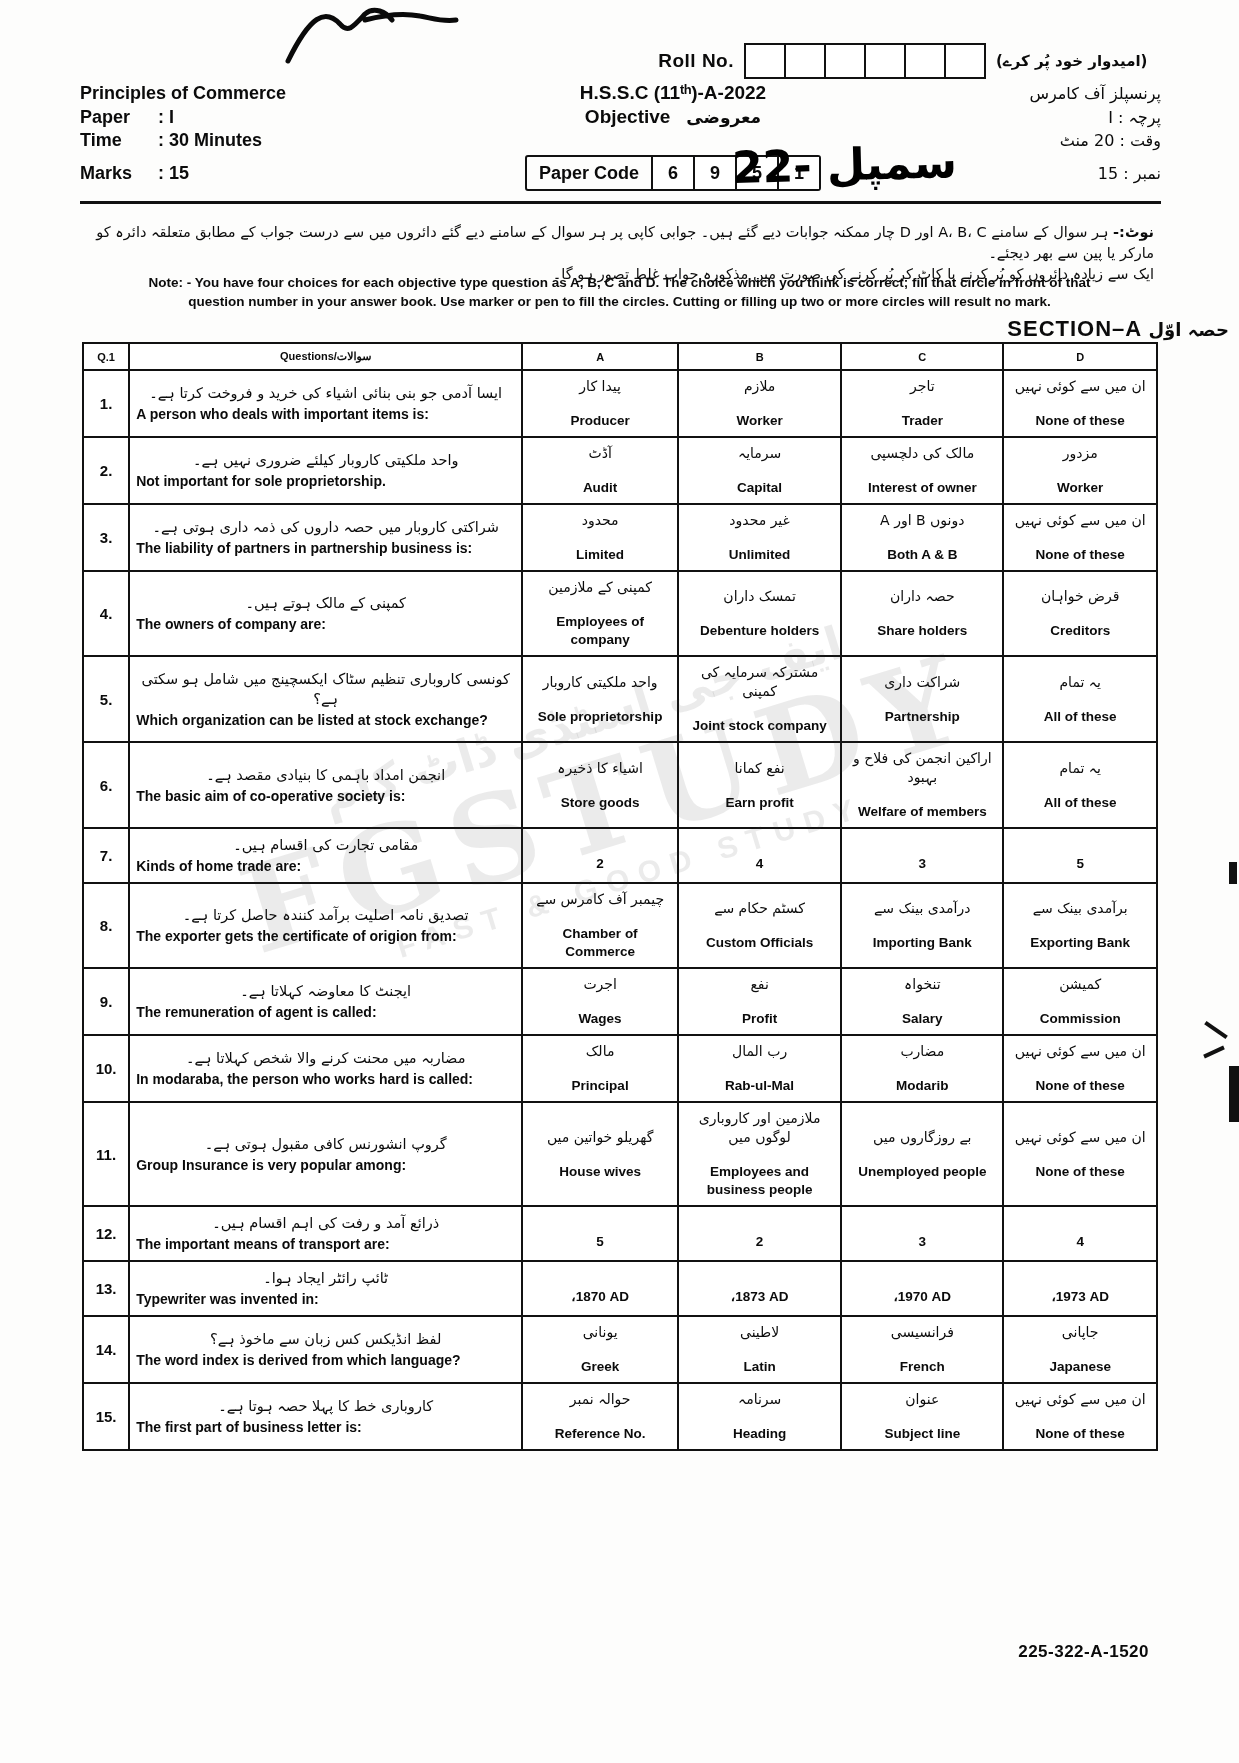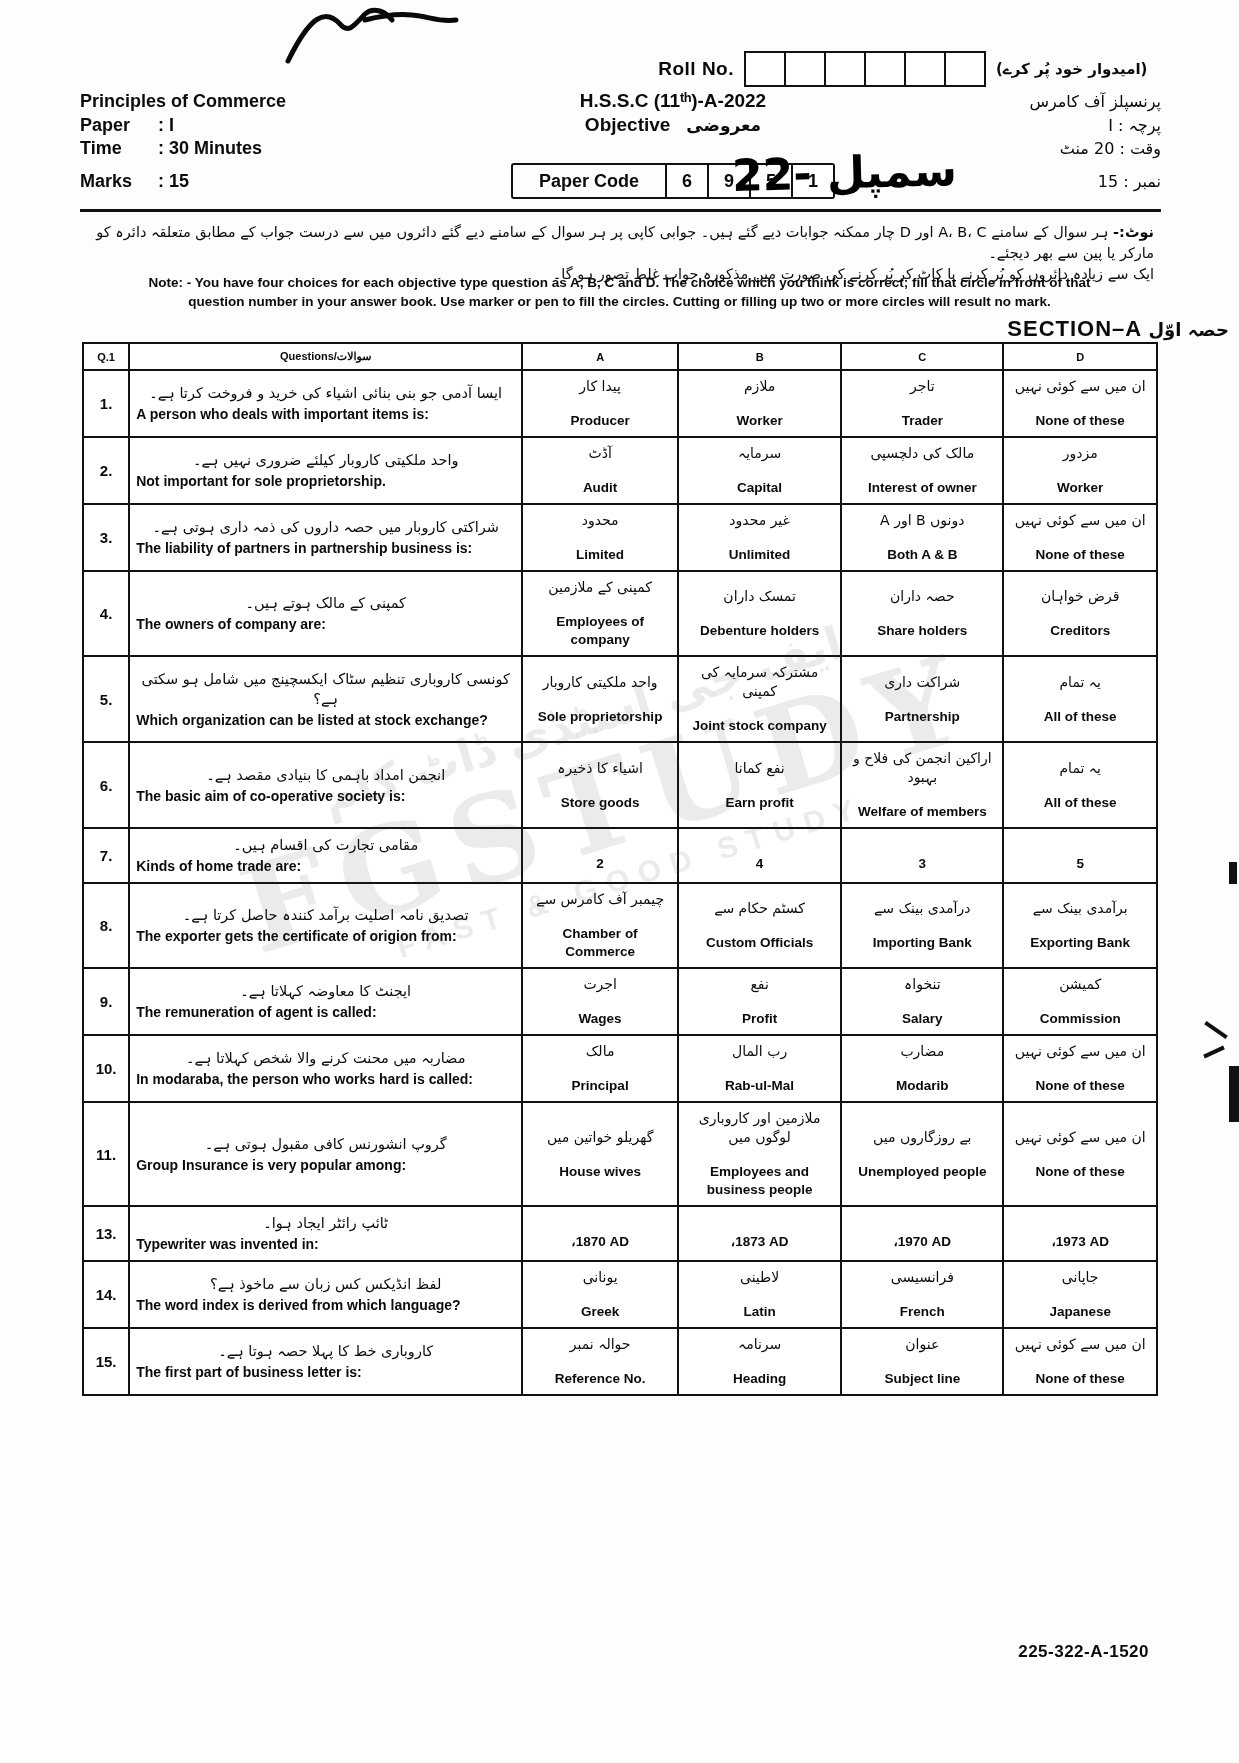--- a/index.html
+++ b/index.html
@@ -11,35 +11,35 @@
     position:relative;
     -webkit-font-smoothing:none;
   }
   .page{position:absolute;inset:0;}
   .en{font-family:"Liberation Sans",sans-serif;font-weight:bold;}
   .ur{font-family:"DejaVu Sans",sans-serif;direction:rtl;unicode-bidi:plaintext;}
 
   
   .hdr{position:absolute;left:80px;right:78px;top:28px;}
   .scrawl{position:absolute;left:190px;top:-22px;}
-  .rollno-row{display:flex;justify-content:flex-end;align-items:center;gap:10px;height:38px;margin-top:22px;}
+  .rollno-row{display:flex;justify-content:flex-end;align-items:center;gap:10px;height:38px;margin-top:14px;}
   .rollno-label{font-size:19px;font-weight:bold;letter-spacing:.5px;}
   .rollno-boxes{display:flex;}
   .rollno-cell{width:38px;height:32px;border:2px solid #111;border-right:none;background:#fff;}
   .rollno-cell:last-child{border-right:2px solid #111;}
   .cand-note{font-size:15px;min-width:165px;text-align:left;font-weight:bold;}
   .hrow{display:flex;align-items:baseline;margin-top:2px;}
   .hleft{width:330px;font-size:18px;font-weight:bold;}
   .hcenter{flex:1;text-align:center;font-size:19px;font-weight:bold;}
   .hright{width:225px;text-align:right;font-size:16px;font-weight:normal;}
   .kv{display:inline-block;}
   .kv .k{display:inline-block;width:78px;}
   .paper-code-wrap{flex:1;display:flex;justify-content:center;align-items:center;position:relative;height:40px;}
   .paper-code-box{display:flex;align-items:center;border:2.5px solid #111;border-radius:3px;}
-  .paper-code-label{font-size:18px;font-weight:bold;padding:4px 26px;}
+  .paper-code-label{font-size:18px;font-weight:bold;padding:4px 12px;}
   .pc-digit{width:40px;height:32px;border-left:2.5px solid #111;display:flex;align-items:center;justify-content:center;font-size:18px;font-weight:bold;background:#fff;}
   .handwritten{
     position:absolute;left:322px;top:-14px;
     font-family:"DejaVu Sans",sans-serif;
     font-weight:bold;font-size:44px;color:#000;
     transform:rotate(-1.5deg);letter-spacing:2px;white-space:nowrap;
     direction:rtl;
   }
   .hdr-rule{border:none;border-top:3px solid #111;margin:8px 0 0 0;border-top-style:solid;}
 
@@ -454,20 +454,39 @@
           <td class="opt">
             <span class="ur">بے روزگاروں میں</span>
             <span class="en">Unemployed people</span>
           </td>
           <td class="opt">
             <span class="ur">ان میں سے کوئی نہیں</span>
             <span class="en">None of these</span>
           </td>
         </tr>
         <tr>
+          <td class="qno">12.</td>
+          <td class="qcell">
+            <div class="ur">ذرائع آمد و رفت کی اہم اقسام ہیں۔</div>
+            <span class="en">The important means of transport are:</span>
+          </td>
+          <td class="opt">
+            <span class="en">5</span>
+          </td>
+          <td class="opt">
+            <span class="en">2</span>
+          </td>
+          <td class="opt">
+            <span class="en">3</span>
+          </td>
+          <td class="opt">
+            <span class="en">4</span>
+          </td>
+        </tr>
+        <tr>
           <td class="qno">13.</td>
           <td class="qcell">
             <div class="ur">ٹائپ رائٹر ایجاد ہوا۔</div>
             <span class="en">Typewriter was invented in:</span>
           </td>
           <td class="opt">
             <span class="en">،1870 AD</span>
           </td>
           <td class="opt">
             <span class="en">،1873 AD</span>

